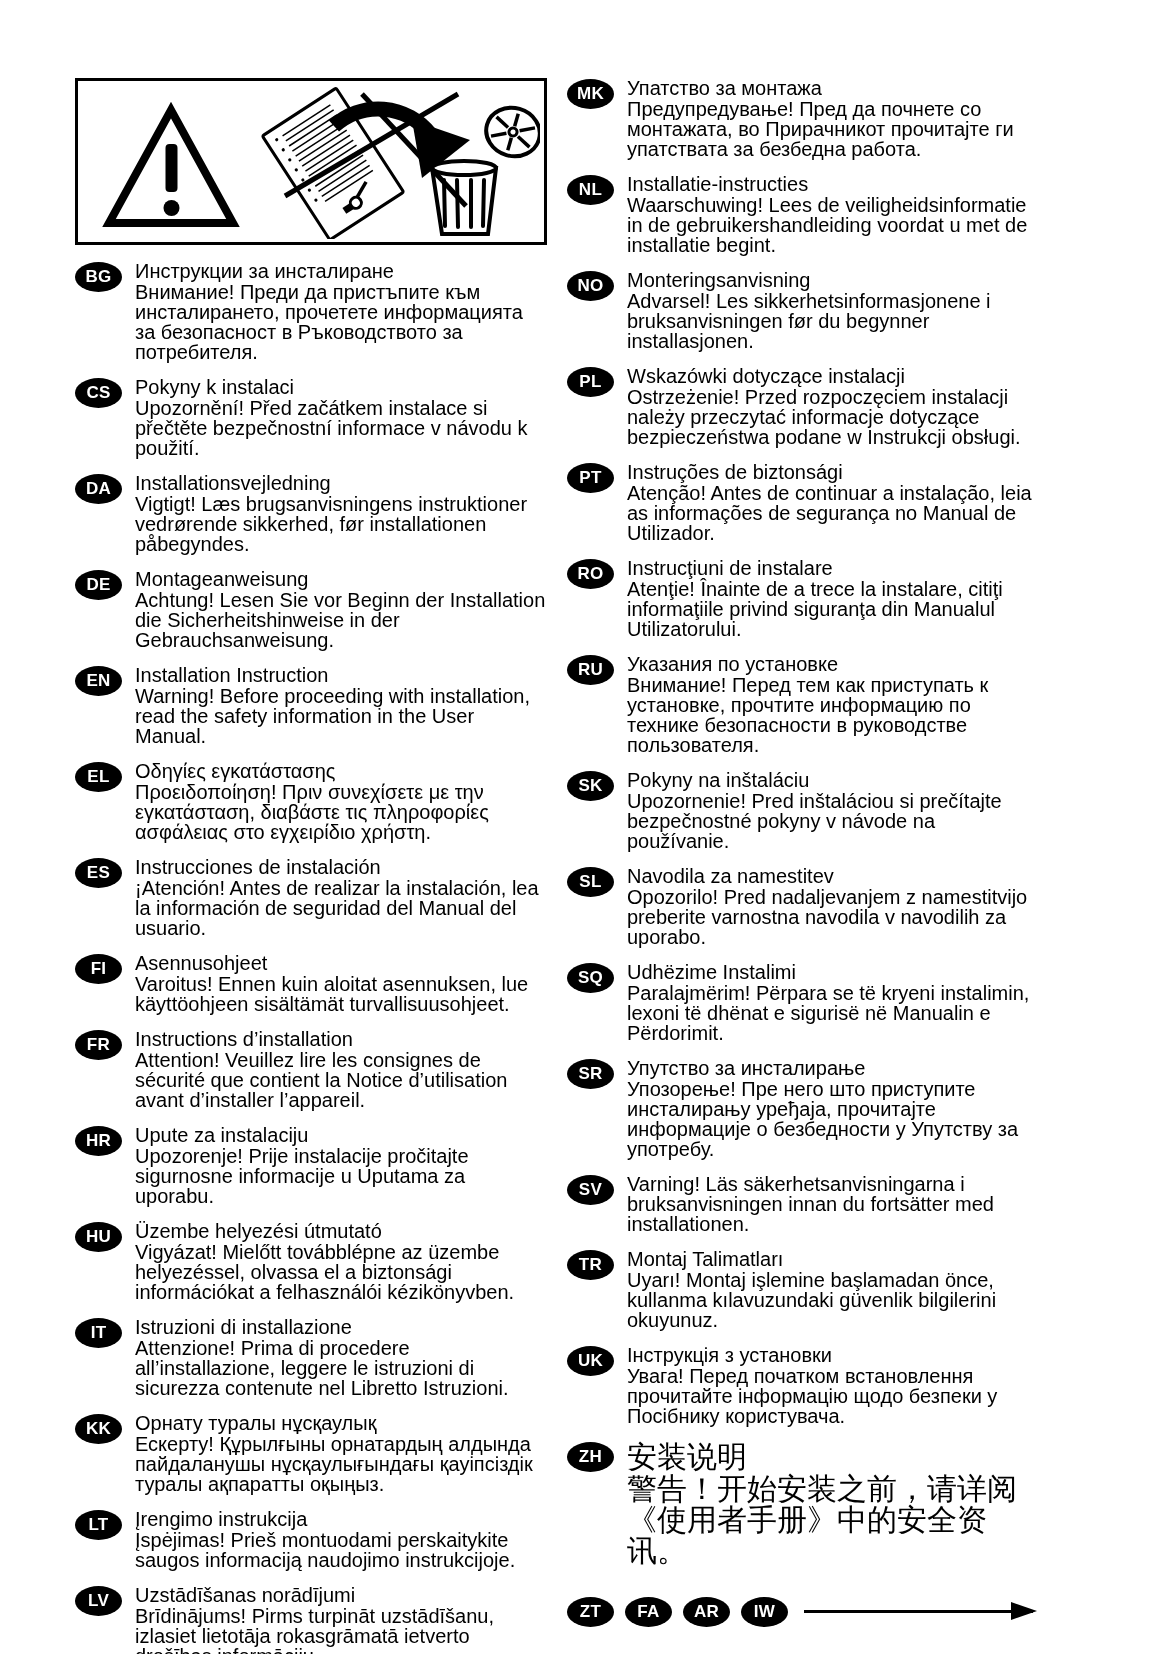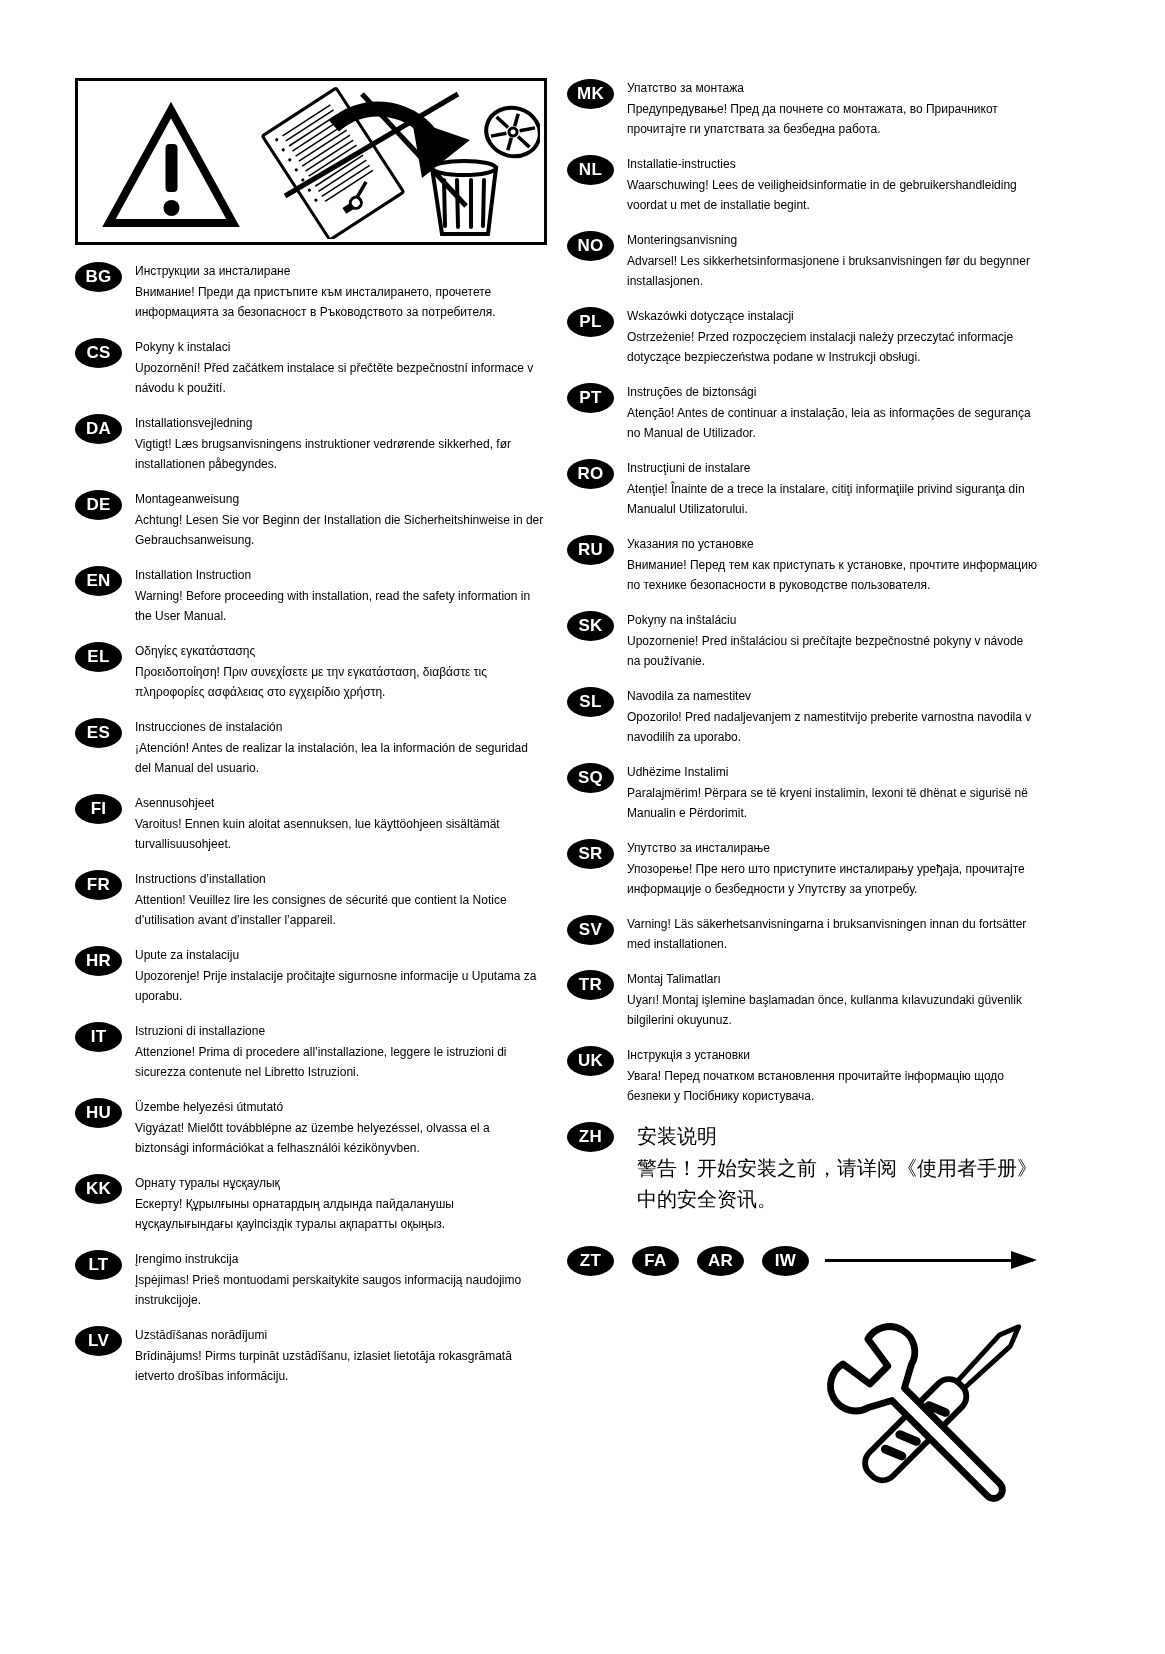--- a/index.html
+++ b/index.html
@@ -6,27 +6,27 @@
   body{width:1165px;height:1654px;overflow:hidden;color:#000;
        font-family:"Liberation Sans",sans-serif;}
   .page{box-sizing:border-box;padding:78px 0 0 75px;display:flex;gap:20px;}
   .col{width:472px;flex:0 0 472px;}
   .warning-box{box-sizing:border-box;border:3px solid #000;height:167px;width:472px;
                margin-bottom:16px;display:flex;align-items:center;justify-content:center;}
   .entry{display:flex;margin-bottom:15px;justify-content:space-between;}
   .badge{width:47px;height:30px;background:#000;border-radius:50%;color:#fff;
          font-weight:bold;font-size:17px;display:flex;align-items:center;justify-content:center;
          margin-right:13px;flex:0 0 auto;margin-top:1px;letter-spacing:.3px;}
-  .etext{font-size:12px;line-height:20px;width:412px;}
+  .etext{font-size:20px;line-height:20px;width:412px;}
   .title{margin-bottom:1px;}
   .body b{font-weight:normal;}
-  .entry.cjk .etext{font-size:20px;line-height:31px;margin-left:10px;}
+  .entry.cjk .etext{font-size:30px;line-height:31px;}
   .entry.cjk{margin-top:6px;}
   .extra-row{display:flex;align-items:center;margin-top:30px;width:472px;}
-  .extra-badges{display:flex;gap:18px;}
+  .extra-badges{display:flex;gap:11px;}
   .extra-badges .badge{margin-right:0;}
   .arrow-line{flex:1;height:3px;background:#000;margin-left:16px;position:relative;margin-right:6px;}
   .arrow-line .head{position:absolute;right:-4px;top:-8px;width:0;height:0;
         border-left:26px solid #000;border-top:9px solid transparent;border-bottom:9px solid transparent;}
   .tools-row{display:flex;justify-content:flex-end;margin-top:14px;padding-right:-10px;}
   svg{display:block;}
 </style>
 </head>
 <body>
 
@@ -167,31 +167,31 @@
           </div>
         </div>
         <div class="entry">
           <span class="badge">HR</span>
           <div class="etext">
             <div class="title">Upute za instalaciju</div>
             <div class="body"><b>Upozorenje!</b> Prije instalacije pročitajte sigurnosne informacije u Uputama za uporabu.</div>
           </div>
         </div>
         <div class="entry">
+          <span class="badge">HU</span>
+          <div class="etext">
+            <div class="title">Üzembe helyezési útmutató</div>
+            <div class="body"><b>Vigyázat!</b> Mielőtt továbblépne az üzembe helyezéssel, olvassa el a biztonsági információkat a felhasználói kézikönyvben.</div>
+          </div>
+        </div>
+        <div class="entry">
           <span class="badge">IT</span>
           <div class="etext">
             <div class="title">Istruzioni di installazione</div>
             <div class="body"><b>Attenzione!</b> Prima di procedere all’installazione, leggere le istruzioni di sicurezza contenute nel Libretto Istruzioni.</div>
-          </div>
-        </div>
-        <div class="entry">
-          <span class="badge">HU</span>
-          <div class="etext">
-            <div class="title">Üzembe helyezési útmutató</div>
-            <div class="body"><b>Vigyázat!</b> Mielőtt továbblépne az üzembe helyezéssel, olvassa el a biztonsági információkat a felhasználói kézikönyvben.</div>
           </div>
         </div>
         <div class="entry">
           <span class="badge">KK</span>
           <div class="etext">
             <div class="title">Орнату туралы нұсқаулық</div>
             <div class="body"><b>Ескерту!</b> Құрылғыны орнатардың алдында пайдаланушы нұсқаулығындағы қауіпсіздік туралы ақпаратты оқыңыз.</div>
           </div>
         </div>
         <div class="entry">

